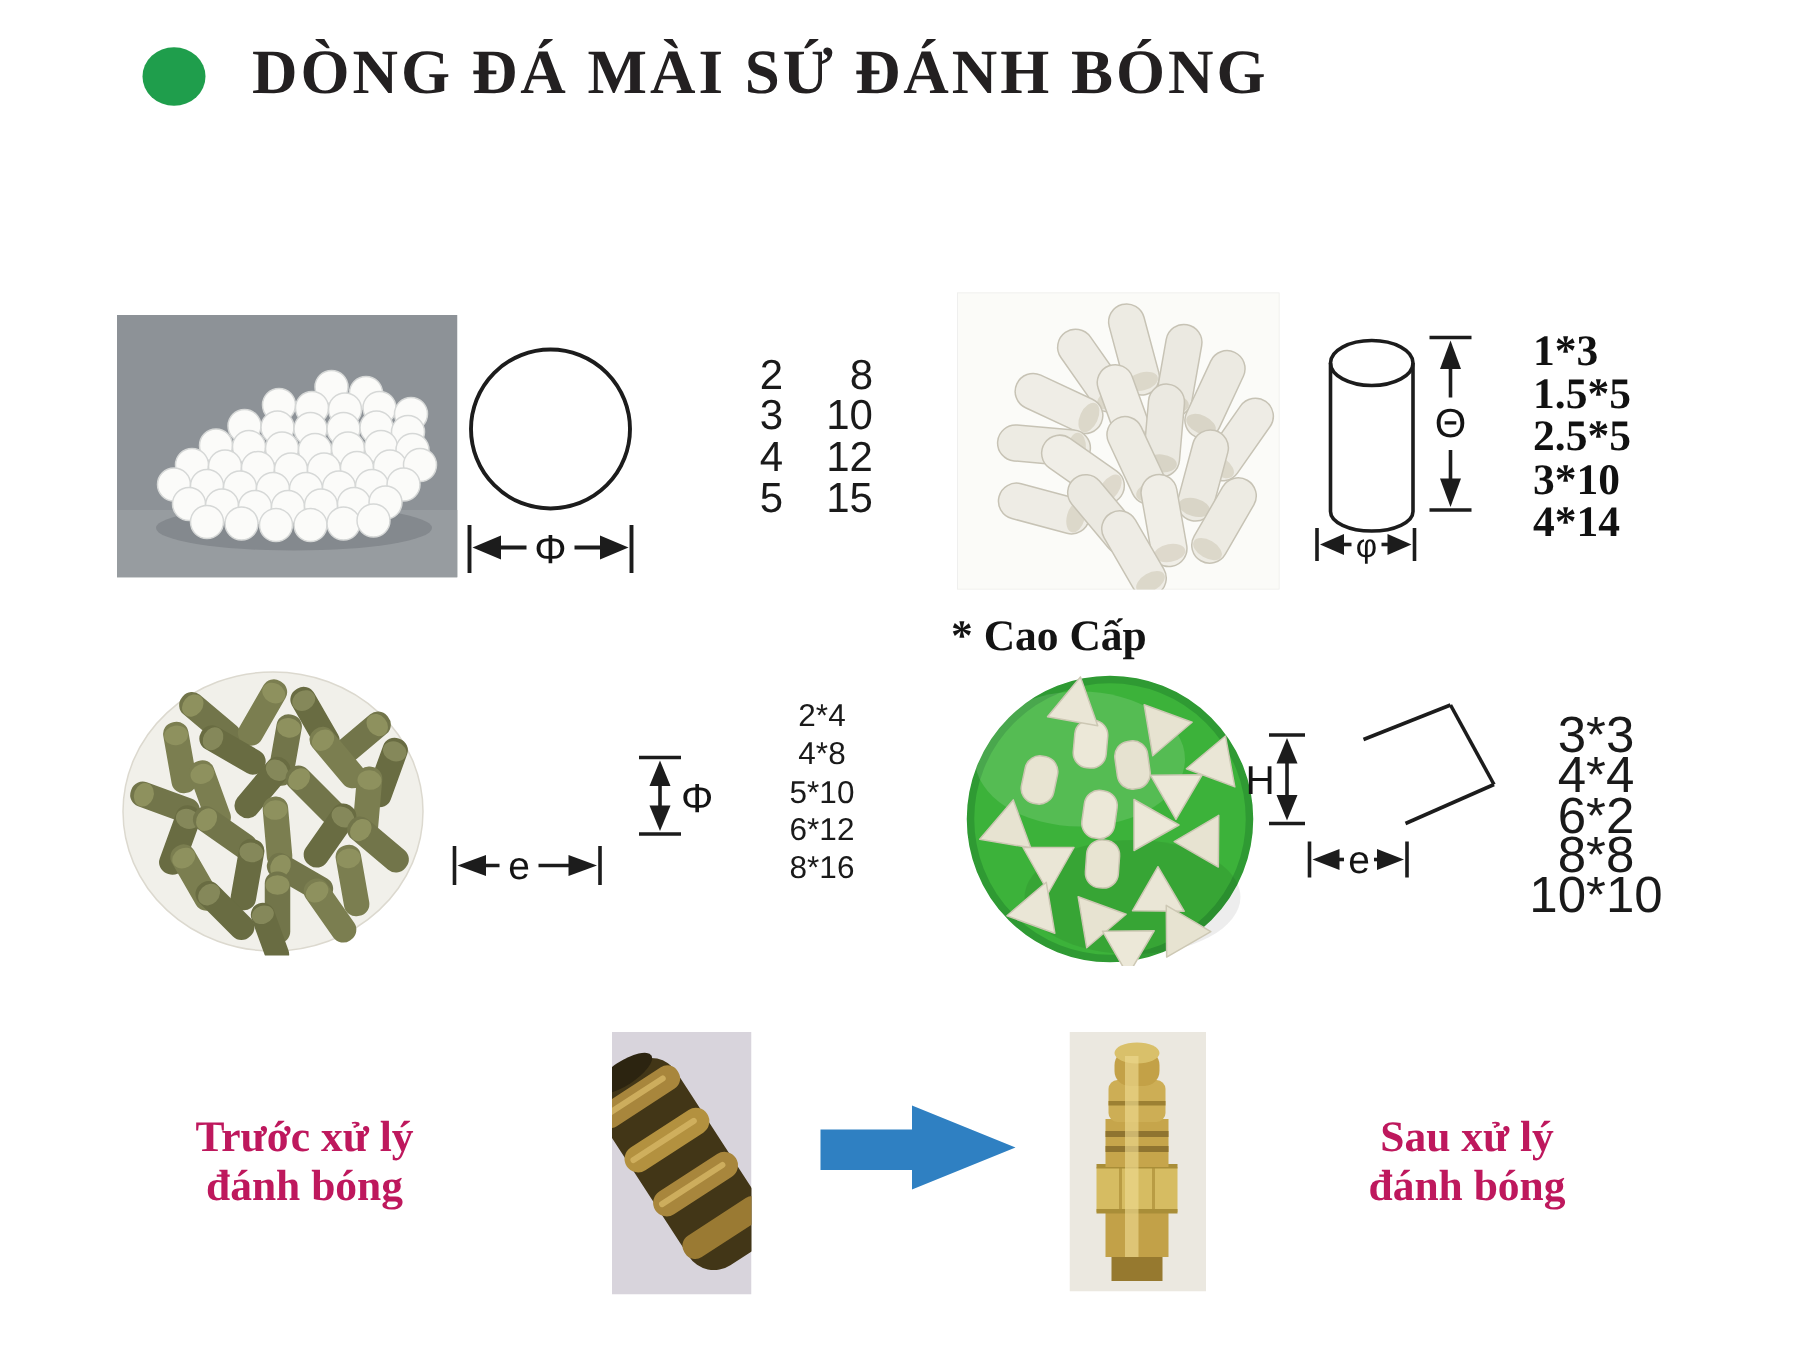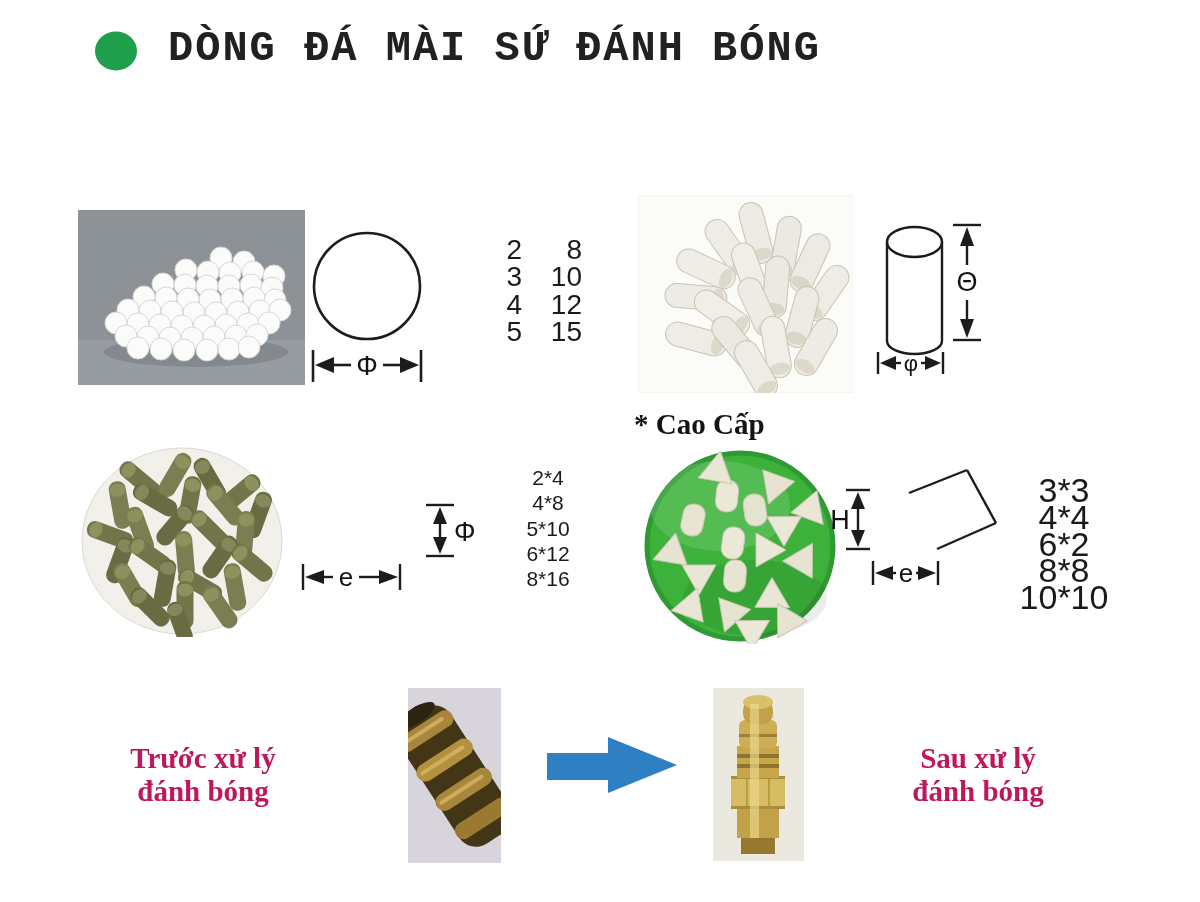--- a/index.html
+++ b/index.html
@@ -20,21 +20,21 @@
   .diag line,.diag path,.diag circle,.diag ellipse,.diag polygon.noline{stroke:#1c1c1c;}
 </style>
 </head>
 <body>
 
 <div id="canvas">
 
   <svg class="abs" style="left:92px;top:28px;" width="50" height="46">
     <ellipse cx="24" cy="23" rx="21" ry="19.5" fill="#1f9e4c"></ellipse>
   </svg>
-  <div class="abs title" style="left:168px;top:25px;font-family:Liberation Mono, monospace;">DÒNG ĐÁ MÀI SỨ ĐÁNH BÓNG</div>
+  <div class="abs title" style="left:168px;top:25px;">DÒNG ĐÁ MÀI SỨ ĐÁNH BÓNG</div>
 
   <svg class="abs" style="left:78px;top:210px;" width="227" height="175">
     <rect x="0" y="0" width="227" height="175" fill="#8d9297"></rect>
     <rect x="0" y="130" width="227" height="45" fill="#979ca0"></rect>
     <ellipse cx="118" cy="142" rx="92" ry="15" fill="#71767b" opacity="0.5"></ellipse>
     <g fill="#fbfbf9" stroke="#d6d8d7" stroke-width="1">
       <circle cx="143" cy="48" r="11"></circle>
         <circle cx="166" cy="52" r="11"></circle>
       <circle cx="108" cy="60" r="11"></circle>
         <circle cx="130" cy="62" r="11"></circle>
@@ -202,20 +202,27 @@
     <polygon points="95,128 88,109 102,109" fill="#1c1c1c"></polygon>
     <line x1="6" y1="142" x2="6" y2="164" stroke-width="2.4"></line>
     <line x1="71" y1="142" x2="71" y2="164" stroke-width="2.4"></line>
     <polygon points="8,153 24,146 24,160" fill="#1c1c1c"></polygon>
     <line x1="24" y1="153" x2="29" y2="153" stroke-width="2.4"></line>
     <text x="39" y="161" font-size="22" text-anchor="middle">φ</text>
     <line x1="49" y1="153" x2="54" y2="153" stroke-width="2.4"></line>
     <polygon points="69,153 53,146 53,160" fill="#1c1c1c"></polygon>
   </svg>
 
+  <div class="abs sizes-serif" style="left:1022px;top:220px;">
+    <div>1*3</div>
+    <div>1.5*5</div>
+    <div>2.5*5</div>
+    <div>3*10</div>
+    <div>4*14</div>
+  </div>
 
   <div class="abs note" style="left:634px;top:408px;">* Cao Cấp</div>
 
   <svg class="abs" style="left:80px;top:445px;" width="205" height="192">
     <ellipse cx="102" cy="96" rx="100" ry="93" fill="#f1f0ea" stroke="#dcd9cf"></ellipse>
     <g>
       <g transform="translate(60,35) rotate(40)">
           <rect x="-24" y="-8.5" width="48" height="17" rx="8" fill="#72754a"></rect>
           <ellipse cx="-15" cy="0" rx="6.5" ry="8" fill="#8e915e"></ellipse>
         </g>

